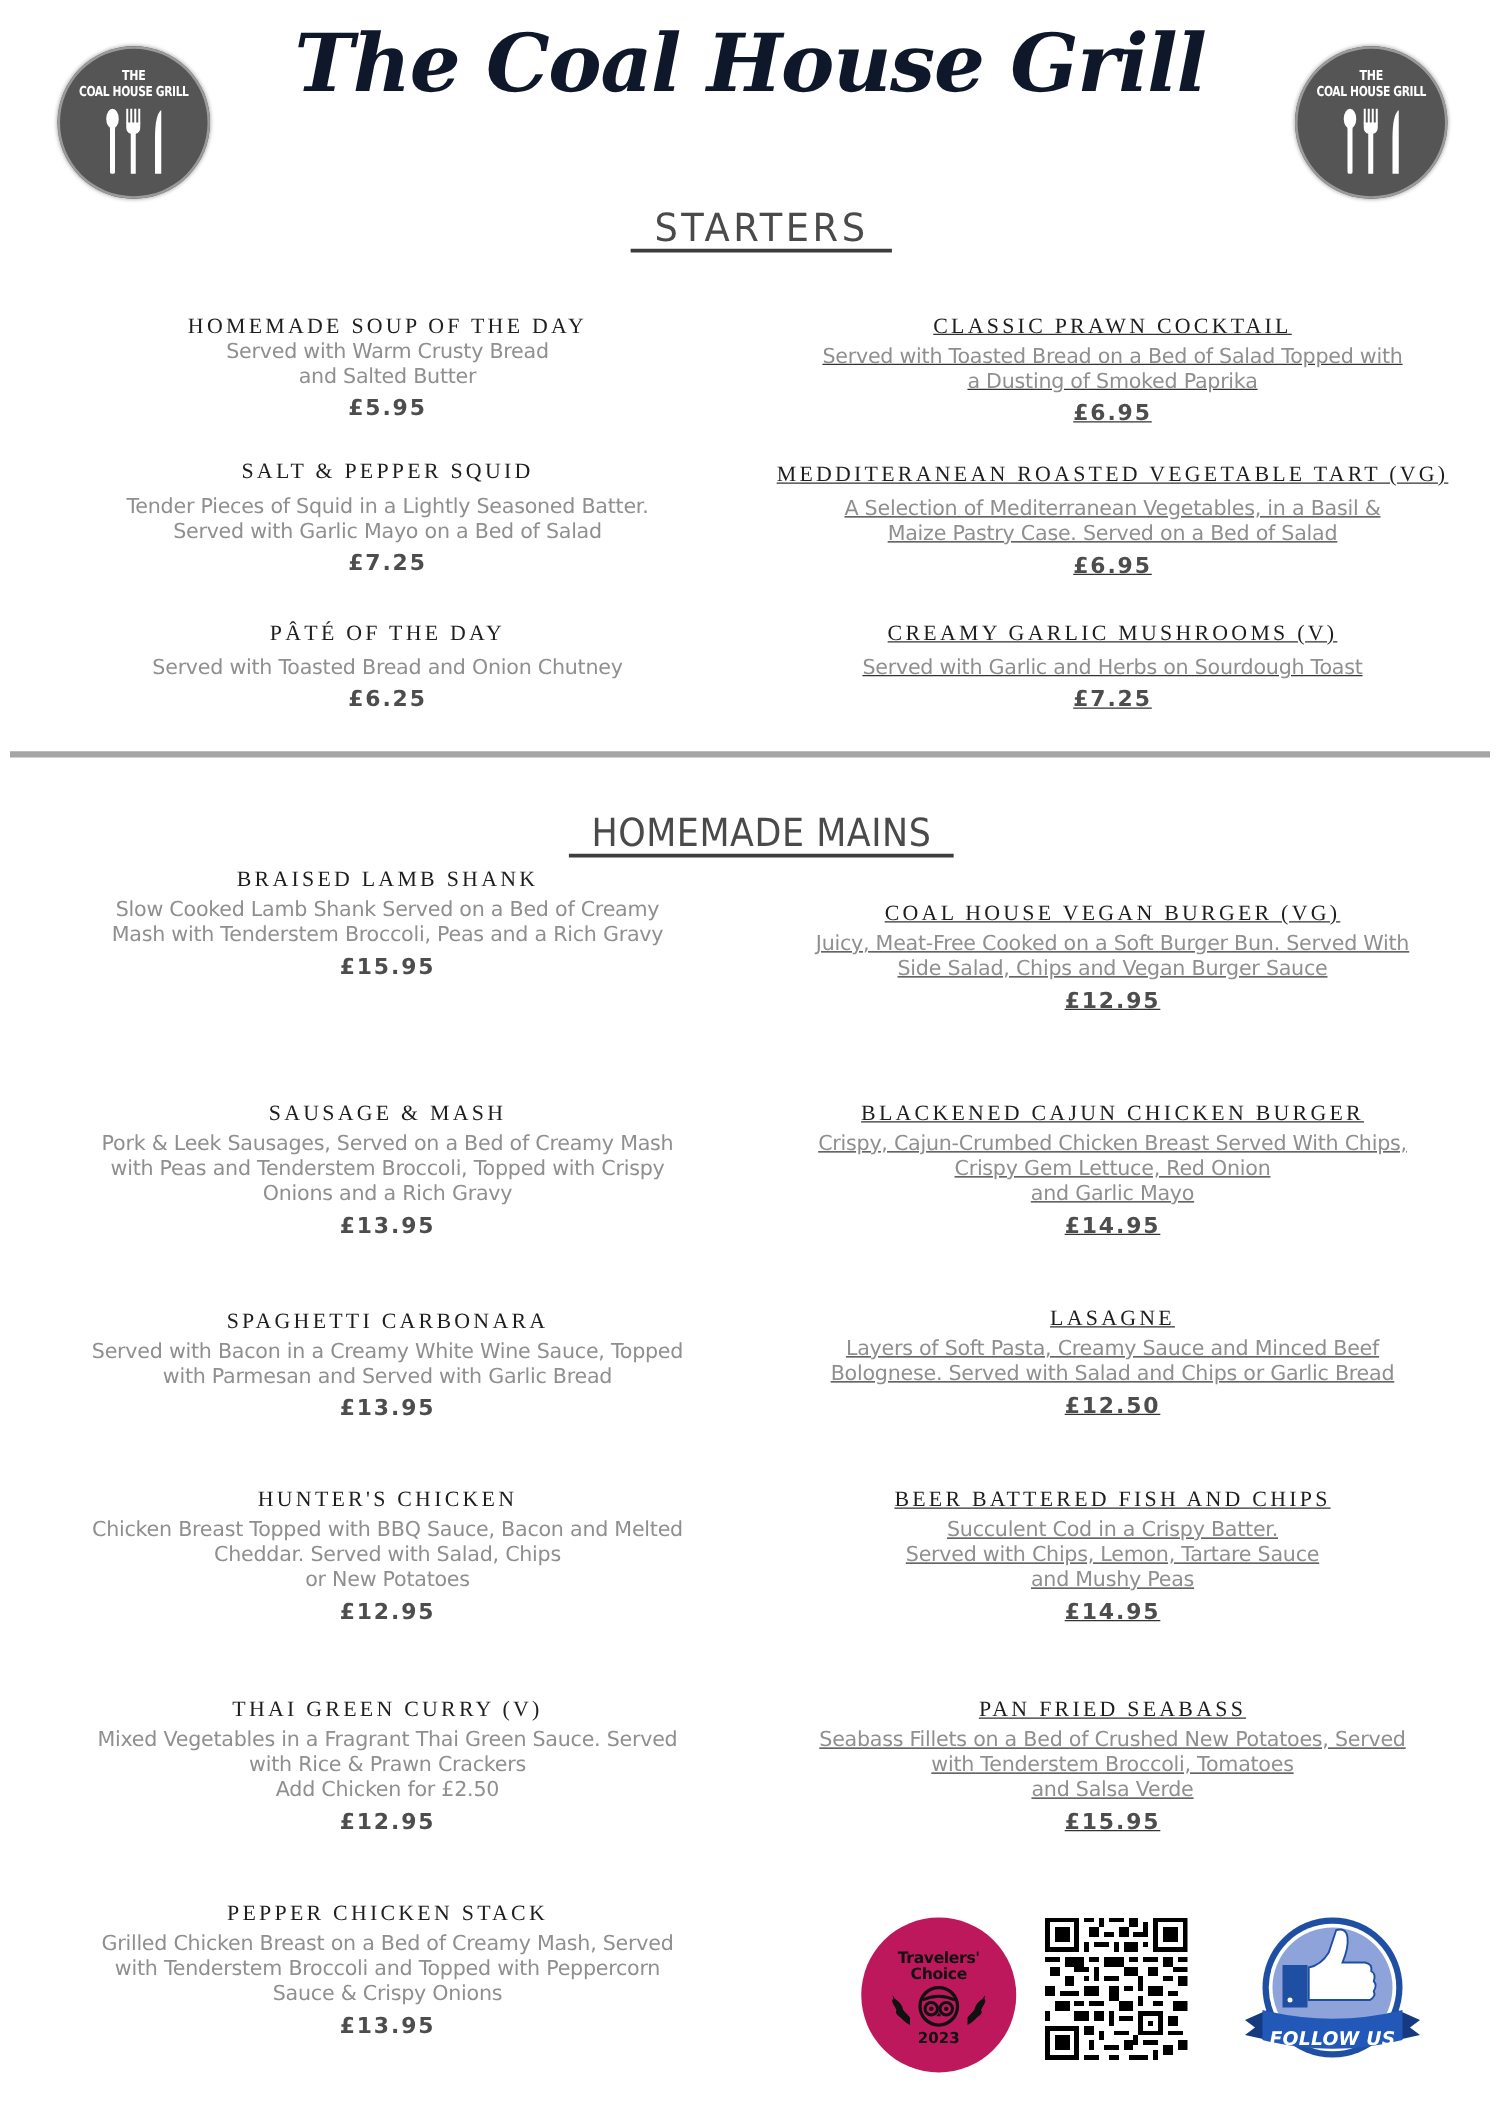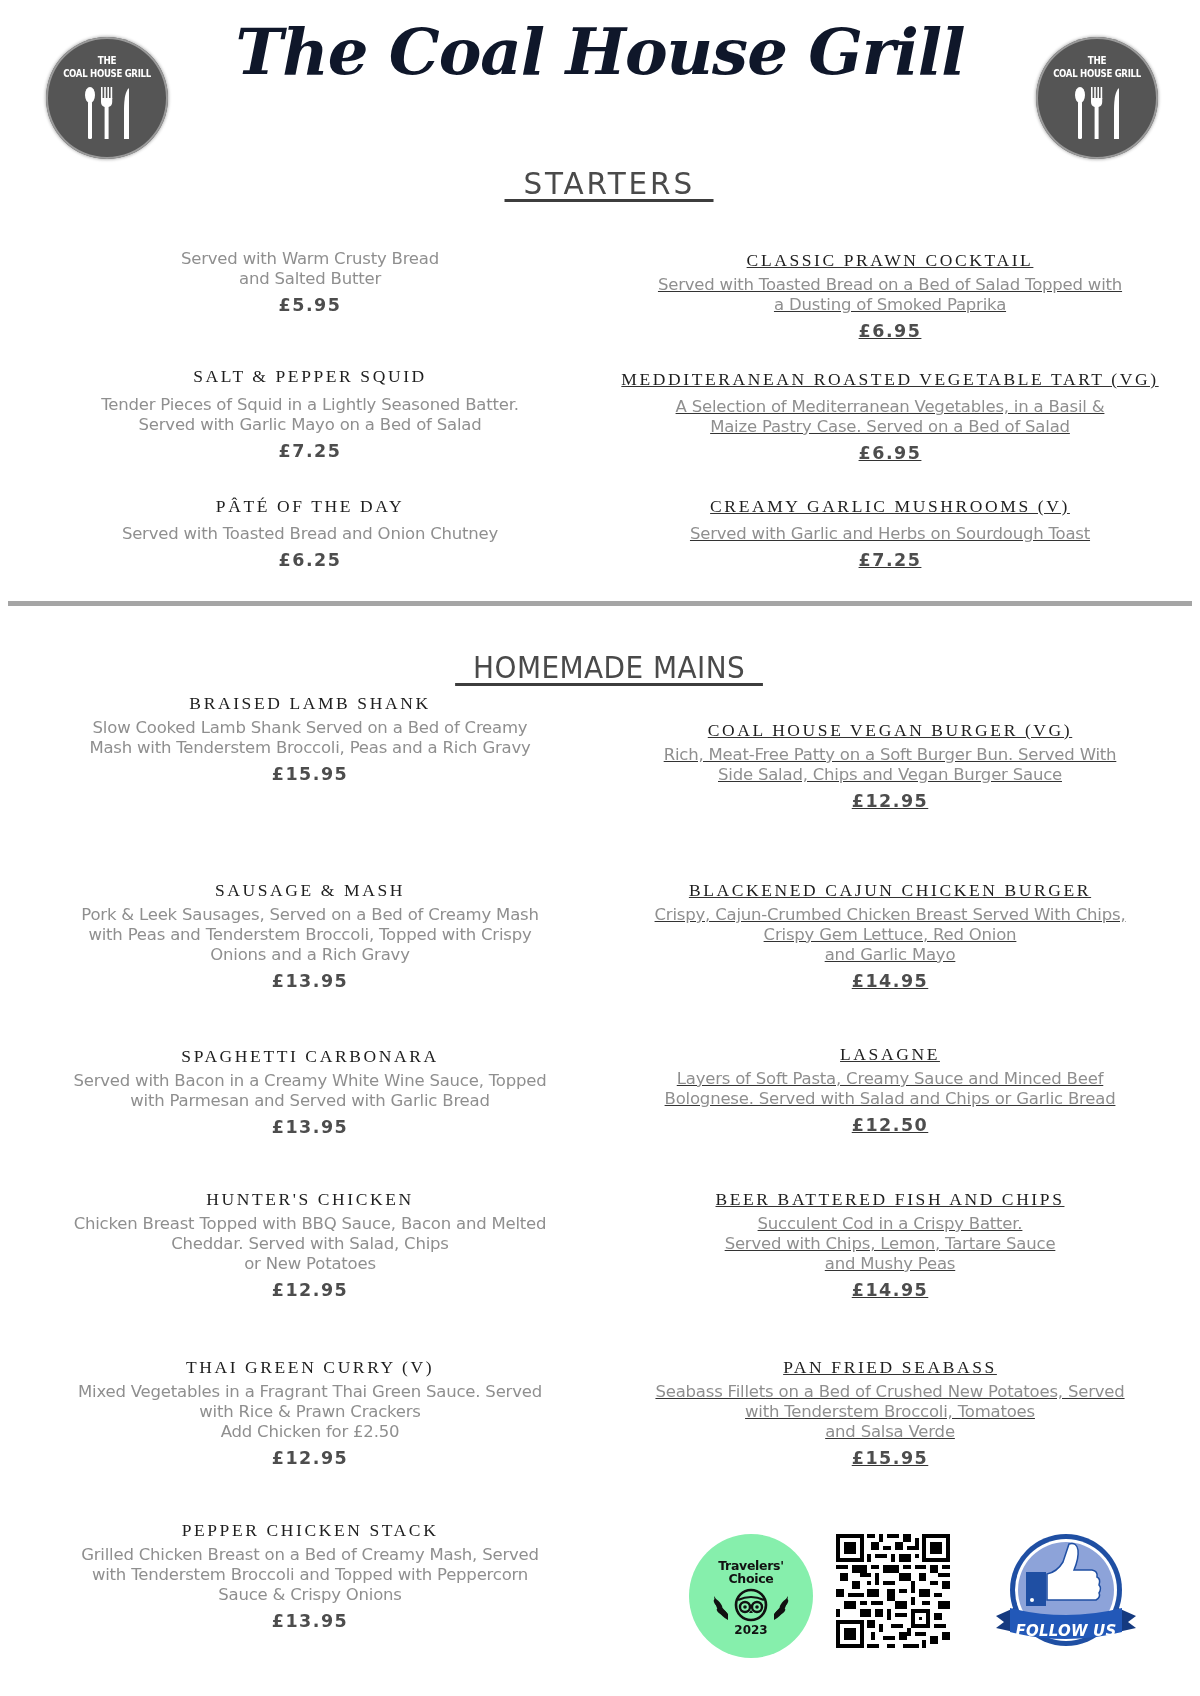--- a/index.html
+++ b/index.html
@@ -146,21 +146,21 @@
     }
 
     
     .badge-tripadvisor {
       position: absolute;
       left: 689px;
       top: 1534px;
       width: 124px;
       height: 124px;
       border-radius: 50%;
-      background: #86efac;
+      background: #be185d;
       text-align: center;
       color: #111;
       font-family: "DejaVu Sans", sans-serif;
       font-weight: bold;
     }
     .badge-tripadvisor .ta-line {
       display: block;
       font-size: 12.5px;
       line-height: 13px;
       letter-spacing: -0.3px;
@@ -240,20 +240,21 @@
     <path d="M24 12 h11.2 v4 q0 4 -3.6 5 v32 h-4 v-32 q-3.6 -1 -3.6 -5z" fill="#fff"></path>
     <path d="M47 53 V24 Q47 6 52 2 V53 Z" fill="#fff"></path>
   </svg>
 </div>
 
 <div class="section-heading starters-heading">
   <span>STARTERS</span>
 </div>
 
 <div class="item col-left" style="top:249px">
+  <span class="item-name">Homemade Soup of the Day</span>
   <span class="item-desc" style="margin-top:0">Served with Warm Crusty Bread
 and Salted Butter</span>
   <span class="item-price">£5.95</span>
 </div>
 <div class="item col-left" style="top:365px">
   <span class="item-name">Salt &amp; Pepper Squid</span>
   <span class="item-desc" style="margin-top:8px">Tender Pieces of Squid in a Lightly Seasoned Batter.
 Served with Garlic Mayo on a Bed of Salad</span>
   <span class="item-price">£7.25</span>
 </div>
@@ -323,21 +324,21 @@
 <div class="item col-left" style="top:1519px">
   <span class="item-name">Pepper Chicken Stack</span>
   <span class="item-desc">Grilled Chicken Breast on a Bed of Creamy Mash, Served
 with Tenderstem Broccoli and Topped with Peppercorn
 Sauce &amp; Crispy Onions</span>
   <span class="item-price">£13.95</span>
 </div>
 
 <div class="item col-right" style="top:719px">
   <span class="item-name">Coal House Vegan Burger (VG)</span>
-  <span class="item-desc">Rich, Meat-Free Patty on a Soft Burger Bun. Served With
+  <span class="item-desc">Juicy, Meat-Free Cooked on a Soft Burger Bun. Served With
 Side Salad, Chips and Vegan Burger Sauce</span>
   <span class="item-price">£12.95</span>
 </div>
 <div class="item col-right" style="top:879px">
   <span class="item-name">Blackened Cajun Chicken Burger</span>
   <span class="item-desc">Crispy, Cajun-Crumbed Chicken Breast Served With Chips,
 Crispy Gem Lettuce, Red Onion
 and Garlic Mayo</span>
   <span class="item-price">£14.95</span>
 </div>

